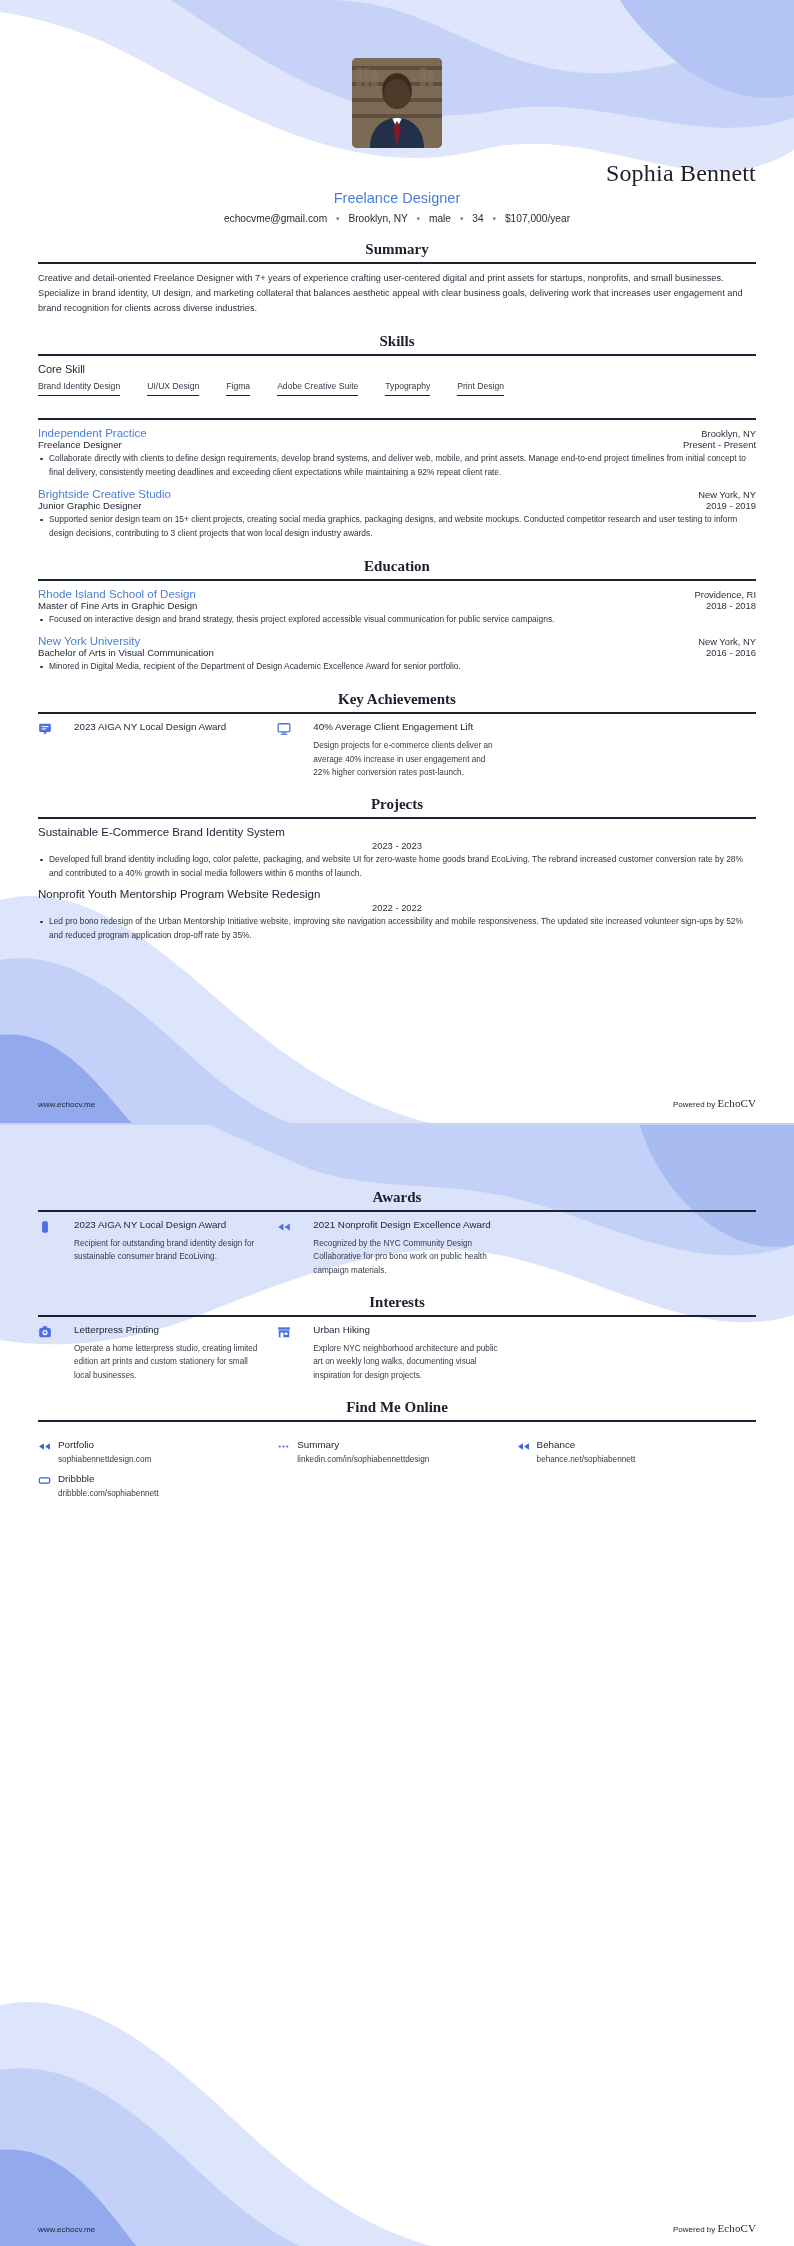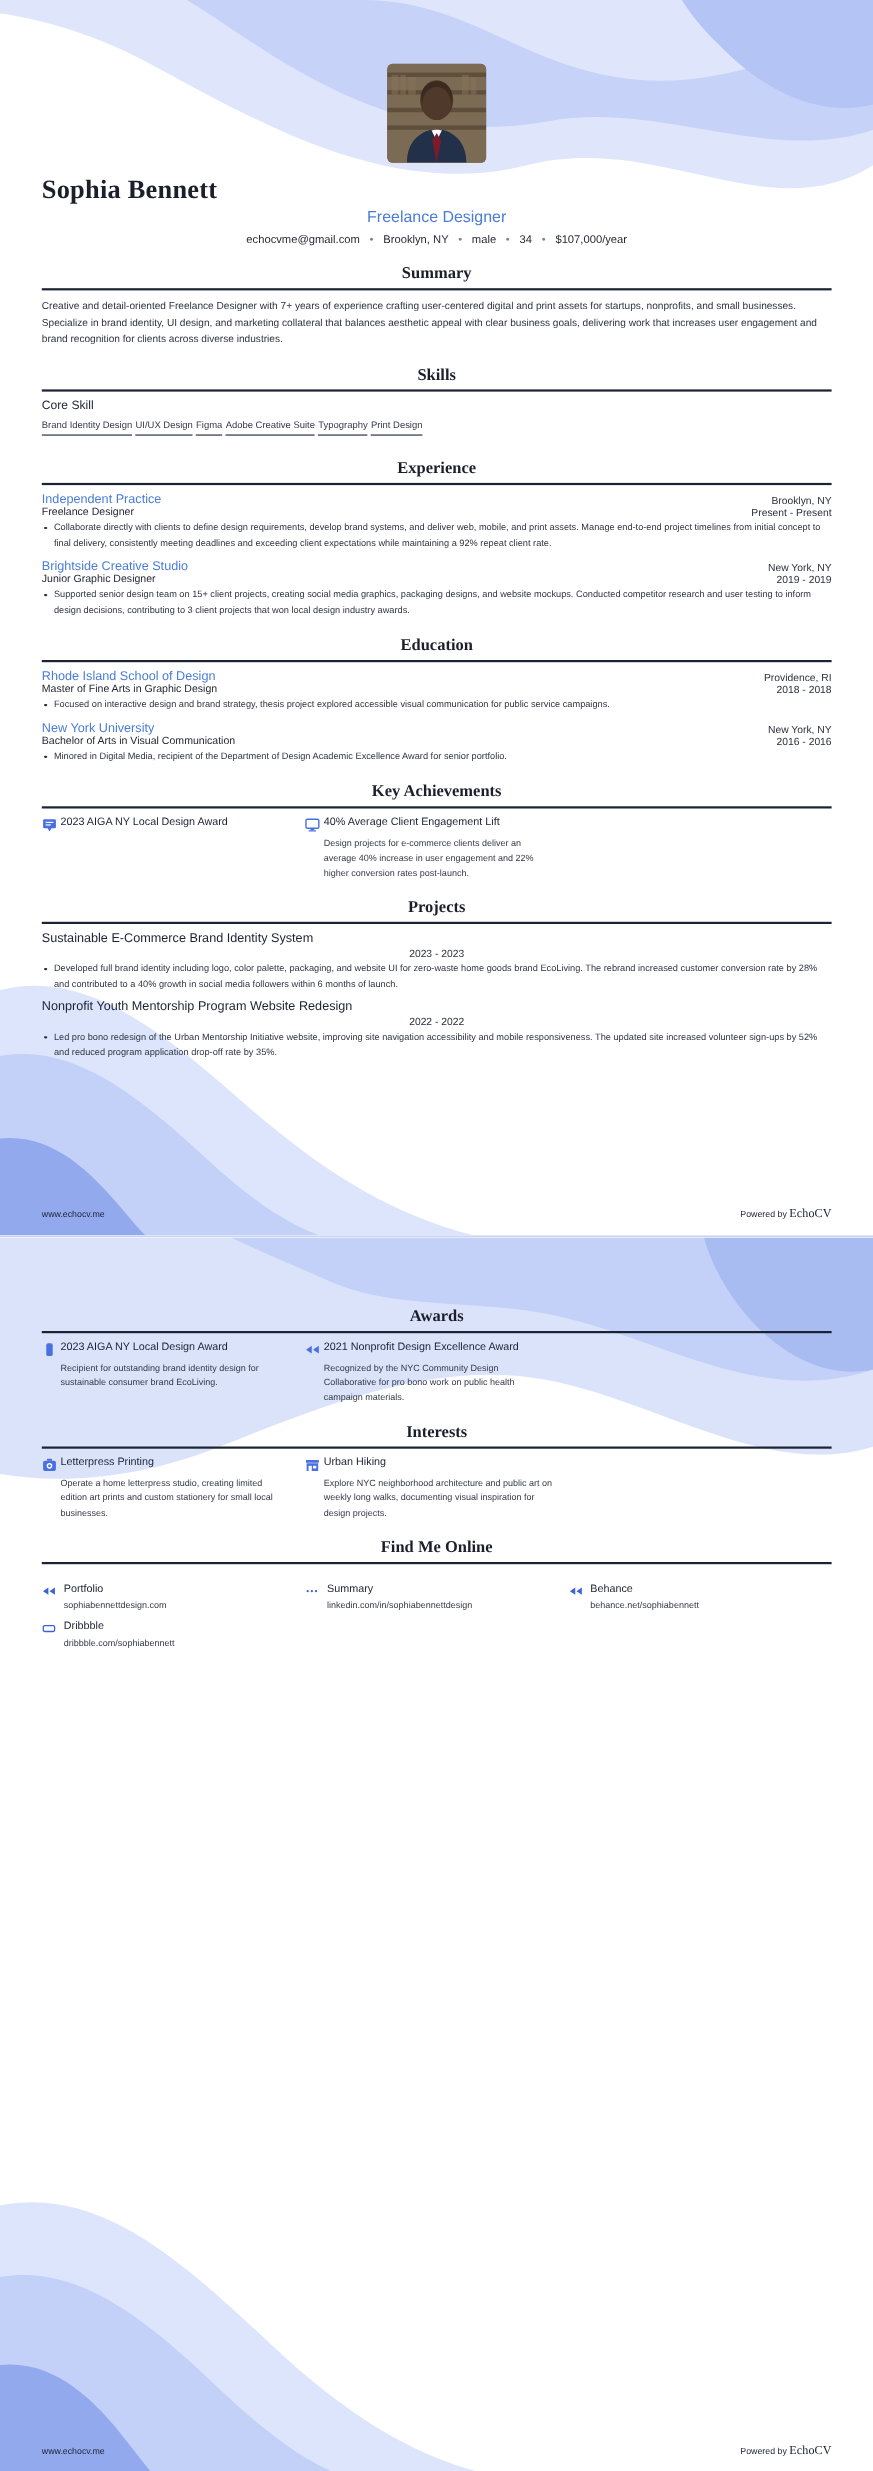--- a/index.html
+++ b/index.html
@@ -36,23 +36,23 @@
   .photo {
     width: 90px; height: 90px;
     border-radius: 5px;
     overflow: hidden;
     background: #6b5a46;
     position: relative;
   }
   .photo svg { display:block; width:100%; height:100%; }
 
   .full-name {
-    text-align: left;
+    text-align: right;
     font-family: "Liberation Serif", serif;
-    font-weight: bold;
+    font-weight: normal;
     font-size: 24px;
     color: #1b1f2b;
     letter-spacing: .2px;
     margin-top: 12px;
   }
   .job-title {
     text-align: center;
     font-size: 14.5px;
     color: #4a7dd6;
     margin-top: 3px;
@@ -88,21 +88,21 @@
     color: #2d3340;
     text-align: left;
   }
 
   
   .skill-group-name {
     font-size: 11px;
     color: #1b2233;
     margin-bottom: 6px;
   }
-  .skill-row { display: flex; flex-wrap: wrap; gap: 0 3px; }
+  .skill-row { display: flex; flex-wrap: wrap; gap: 0 27px; }
   .skill-chip {
     font-size: 8.6px;
     color: #343a47;
     padding-bottom: 4px;
     border-bottom: 1.2px solid #1b2233;
     margin-bottom: 5px;
   }
 
   
   .entry { margin-bottom: 8px; }
@@ -144,21 +144,21 @@
     content: "";
     position: absolute;
     left: 2px; top: 5.5px;
     width: 2.6px; height: 2.6px;
     background: #2d3340;
     border-radius: 50%;
   }
 
   
   .cards { display: flex; gap: 0; }
-  .card { width: 33.33%; display: flex; gap: 3px; padding-right: 14px; }
+  .card { width: 33.33%; display: flex; gap: 22px; padding-right: 14px; }
   .card-ico {
     flex: 0 0 auto;
     width: 14px; height: 14px;
     margin-top: 1px;
     color: #4a6fe0;
   }
   .card-ico svg { display: block; width: 14px; height: 14px; fill: currentColor; }
   .card-body { flex: 1 1 auto; }
   .card-title {
     font-size: 9.8px;
@@ -294,21 +294,20 @@
           <span class="skill-chip">UI/UX Design</span>
           <span class="skill-chip">Figma</span>
           <span class="skill-chip">Adobe Creative Suite</span>
           <span class="skill-chip">Typography</span>
           <span class="skill-chip">Print Design</span>
         </div>
       </div>
     </div>
 
     <div class="section">
-      <div class="section-title">Experience</div>
       <div class="section-rule"></div>
       <div class="section-body">
 
         <div class="entry">
           <div class="entry-row">
             <span class="entry-org">Independent Practice</span>
             <span class="entry-loc">Brooklyn, NY</span>
           </div>
           <div class="entry-row">
             <span class="entry-role">Freelance Designer</span>

